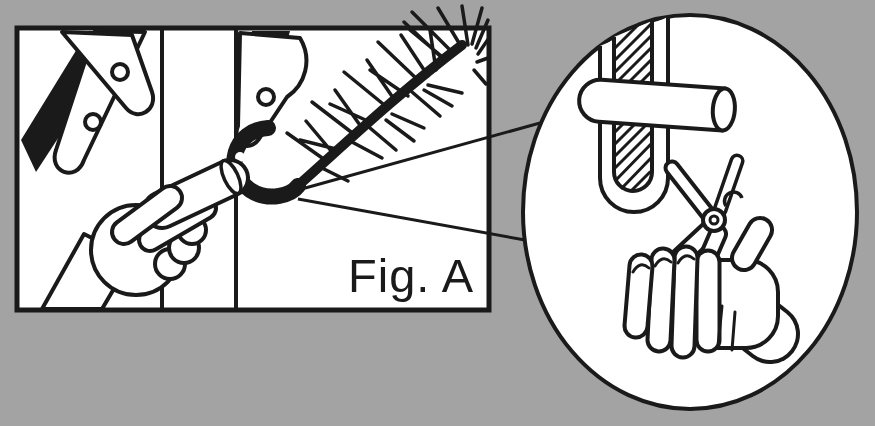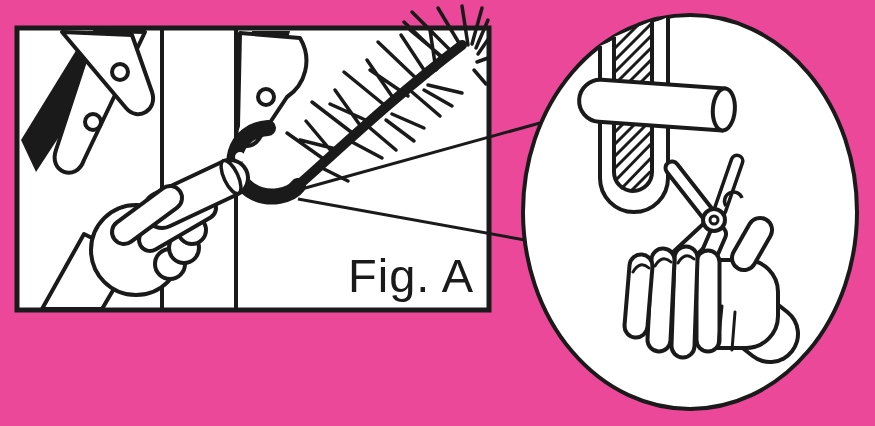--- a/index.html
+++ b/index.html
@@ -1,16 +1,16 @@
 <!DOCTYPE html>
 <html><head>
 <meta charset="utf-8">
 <style>
   html,body{margin:0;padding:0;background:#ffffff;}
-  .canvas{position:relative;width:875px;height:426px;background:#ec4899;overflow:hidden;}
+  .canvas{position:relative;width:875px;height:426px;background:#a3a3a3;overflow:hidden;}
   svg{display:block;}
   .fw{fill:#ffffff;stroke:#1a1a1a;stroke-width:4;stroke-linejoin:round;}
   .s4{fill:none;stroke:#1a1a1a;stroke-width:4;stroke-linecap:round;stroke-linejoin:round;}
   .thin{fill:none;stroke:#1a1a1a;stroke-width:3.5;stroke-linecap:round;}
   .blk{fill:#1a1a1a;stroke:none;}
   .cap{fill:none;stroke-linecap:round;}
   .fig-label{font-family:"Liberation Sans",sans-serif;font-size:47px;letter-spacing:1px;fill:#1a1a1a;}
 </style>
 </head>
 <body>

